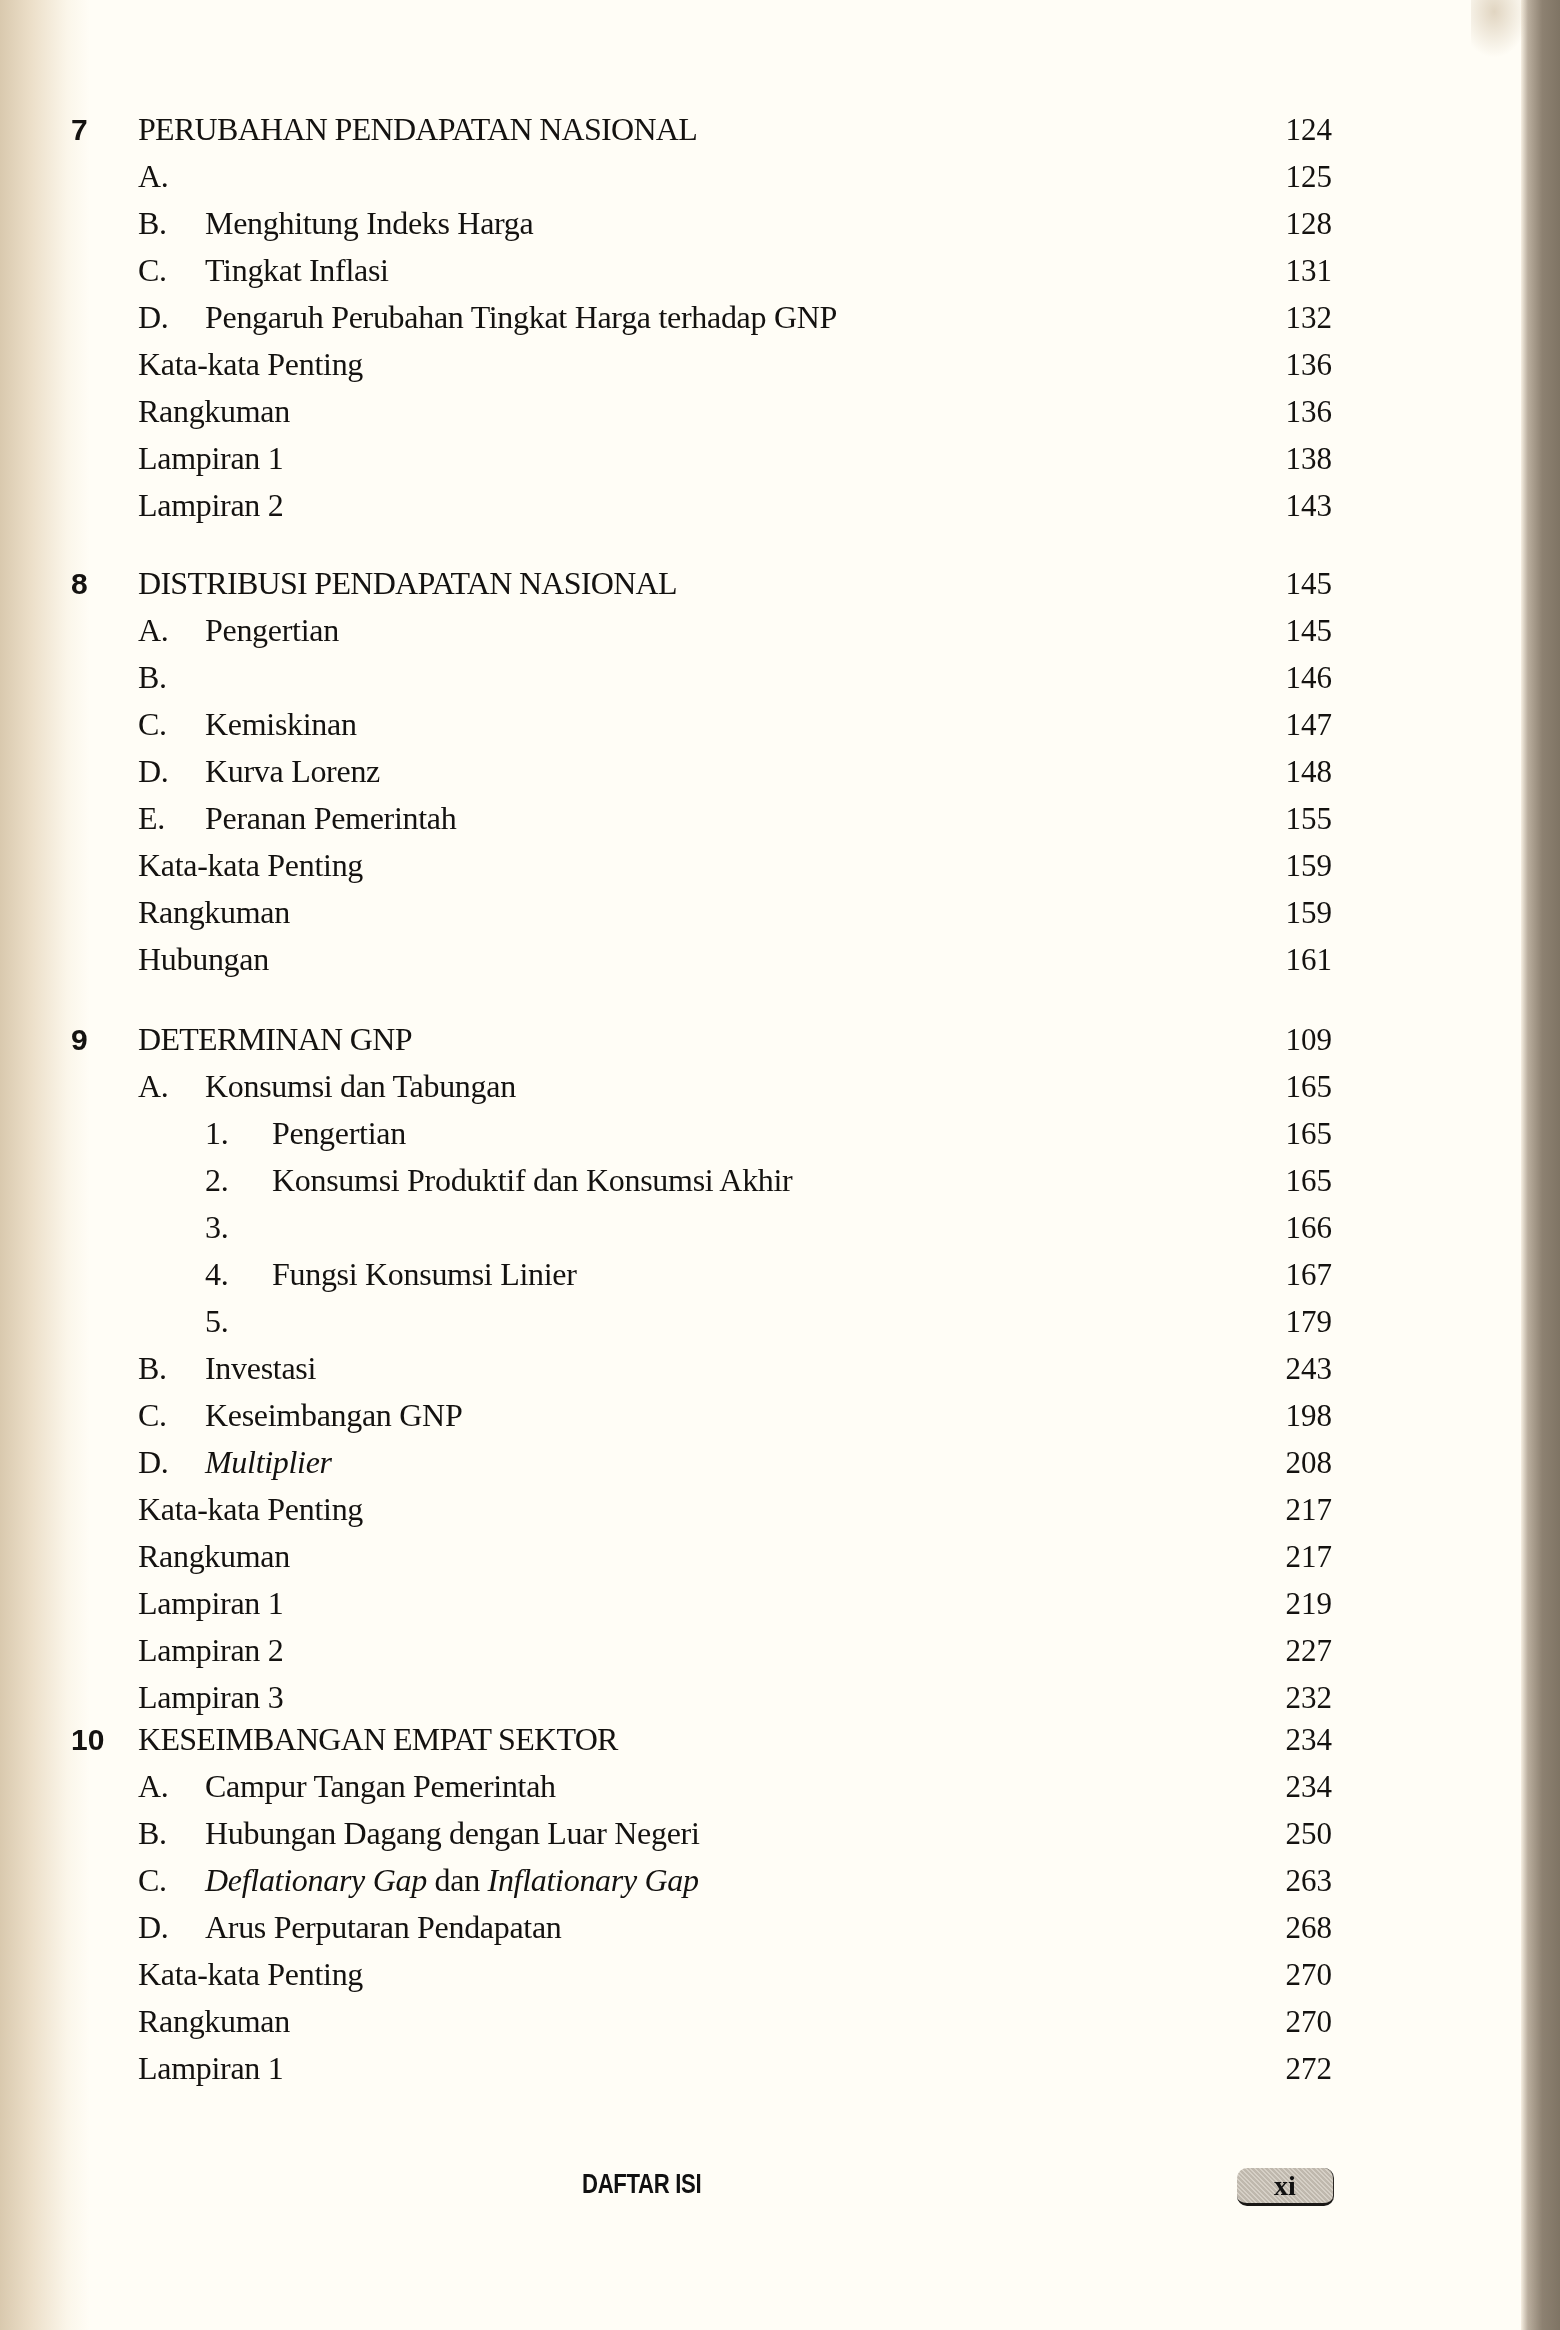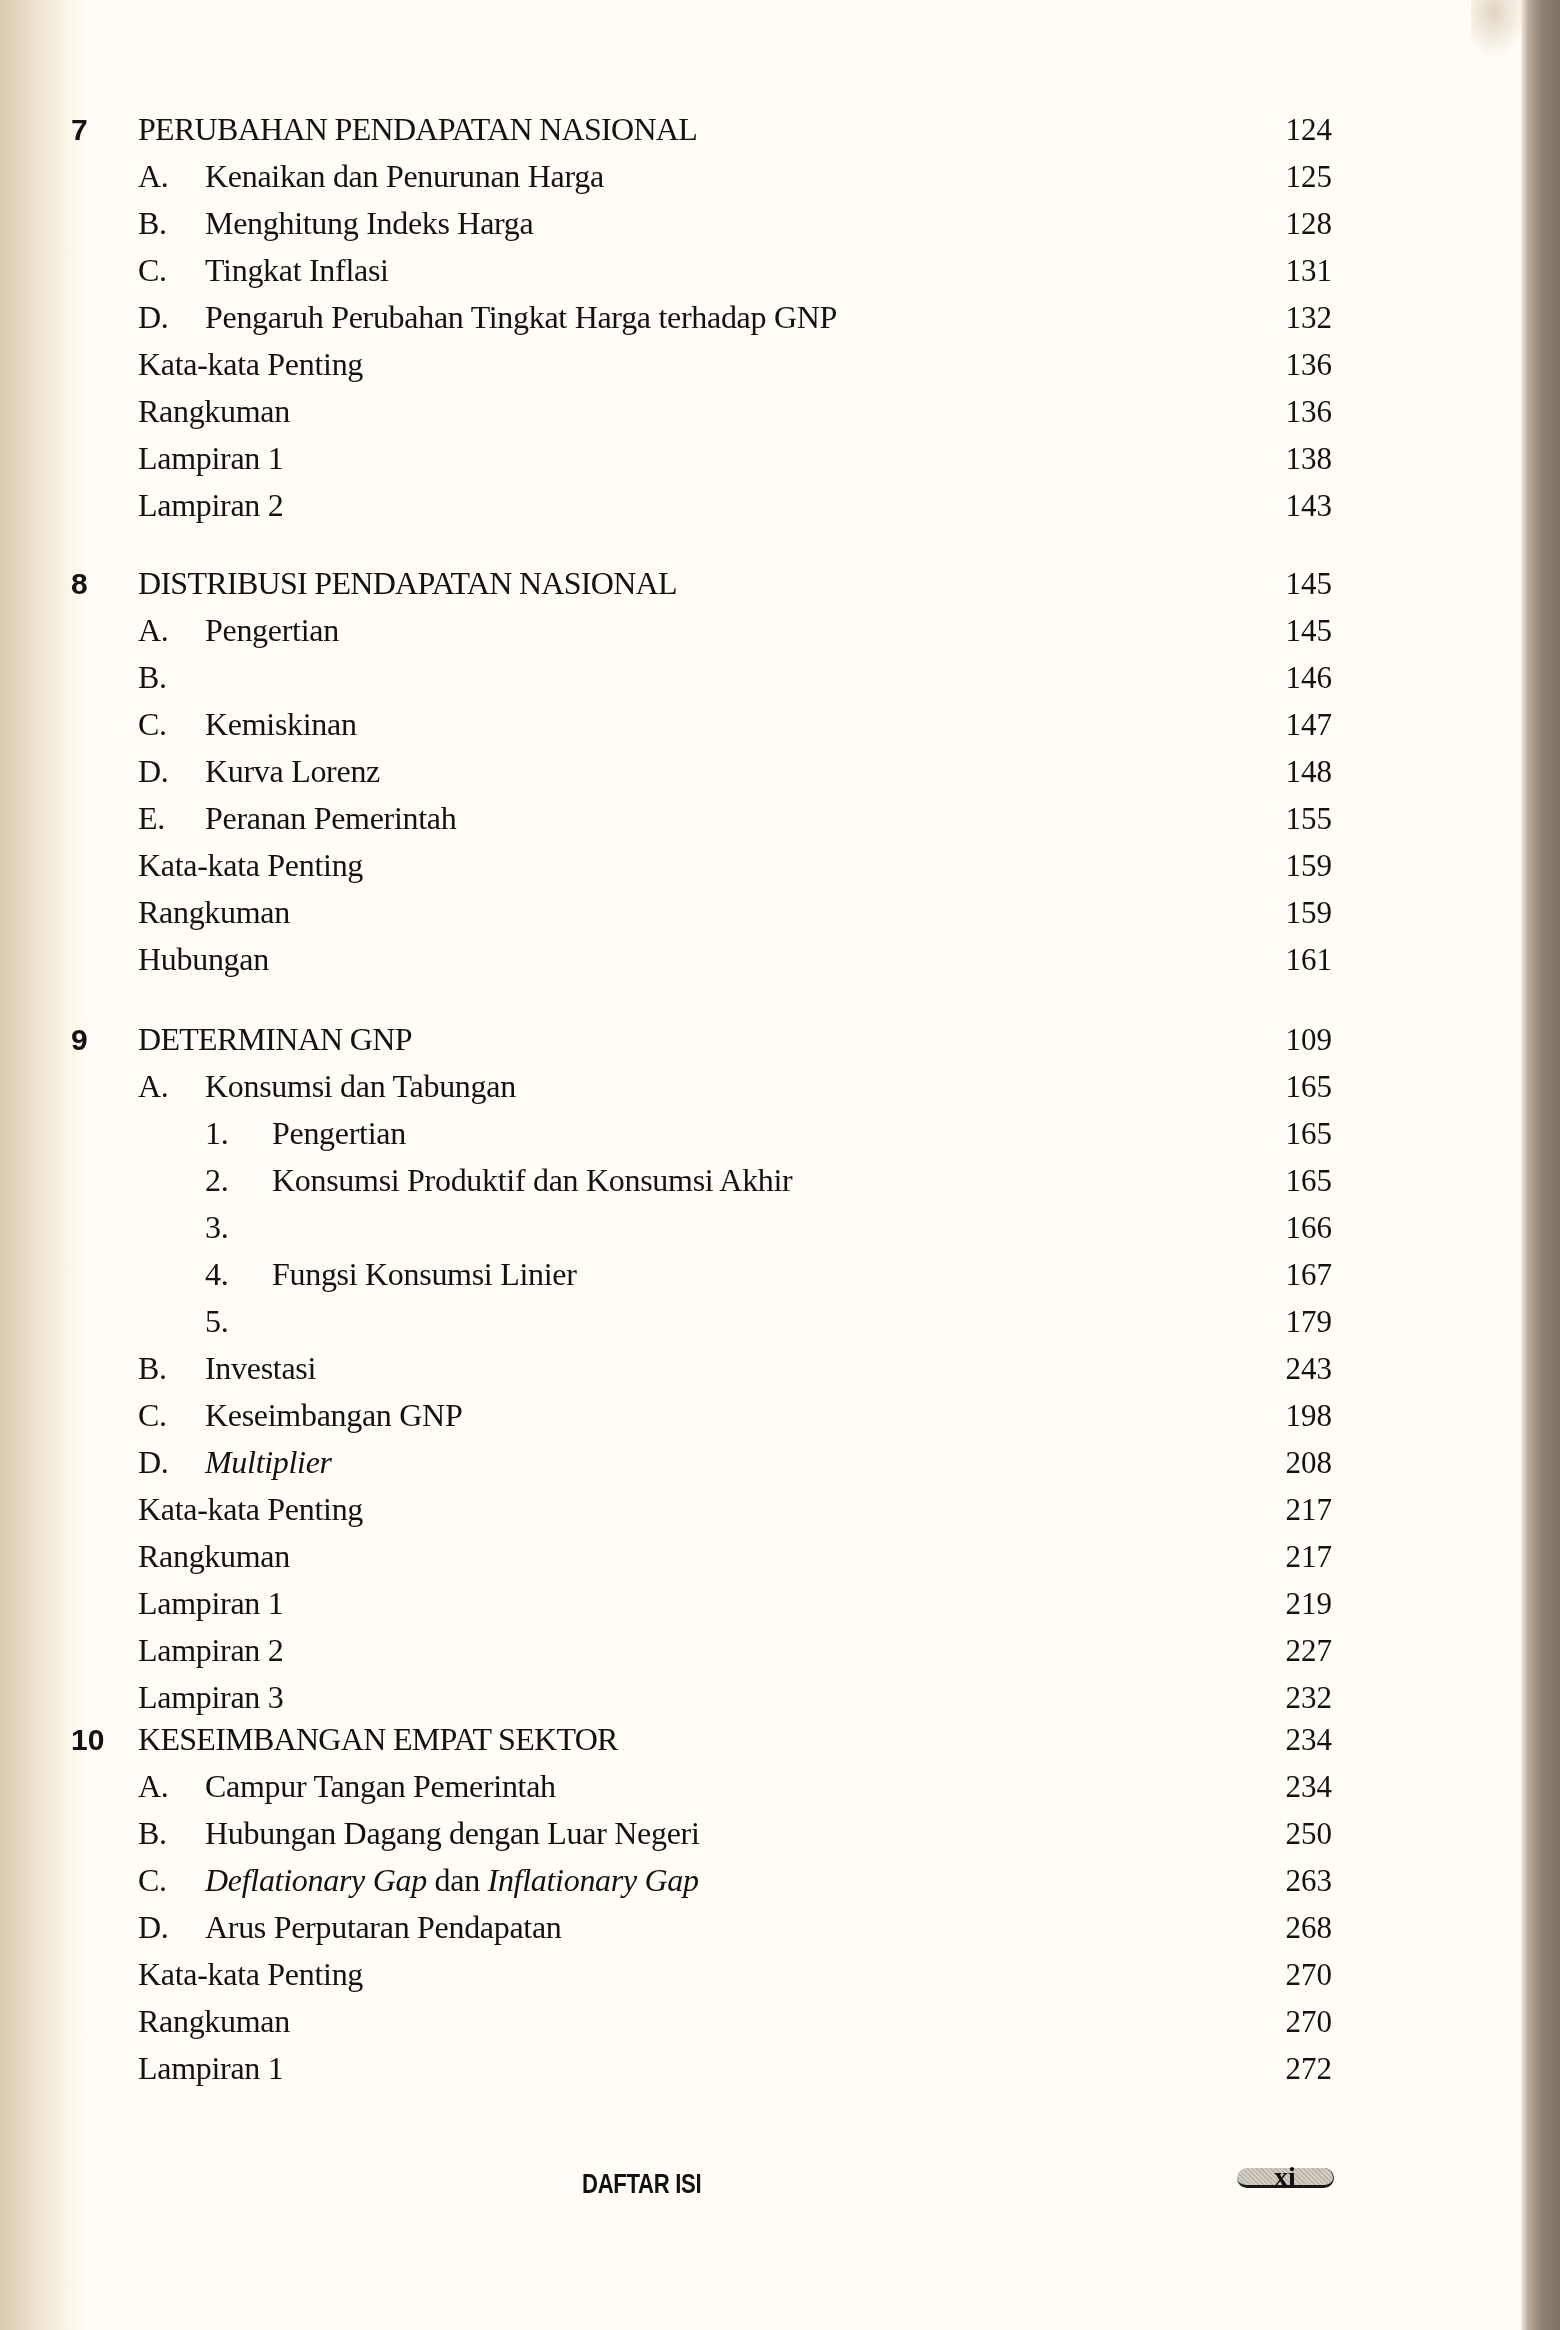--- a/index.html
+++ b/index.html
@@ -44,21 +44,21 @@
   }
   .row.heading .title { letter-spacing: -0.7px; }
   .it { font-style: italic; }
   .footer-label {
     position: absolute; left: 582px; top: 2169px;
     font-family: "Liberation Sans", "DejaVu Sans", sans-serif; font-weight: bold;
     font-size: 27px; letter-spacing: -0.4px; transform: scaleX(0.82); transform-origin: left center;
     color: #111;
   }
   .page-badge {
-    position: absolute; left: 1237px; top: 2168px; width: 97px; height: 20px;
+    position: absolute; left: 1237px; top: 2168px; width: 97px; height: 38px;
     border-radius: 10px;
     background: repeating-linear-gradient(45deg, #d6d0c6 0 1.6px, #bfb8ad 1.6px 3.3px);
     border-bottom: 3.3px solid #1a1816; border-right: 1.6px solid #2a2724;
     box-sizing: border-box;
     display: flex; align-items: center; justify-content: center;
   }
   .page-badge span {
     font-family: "Liberation Serif", "DejaVu Serif", serif; font-weight: bold;
     font-size: 28px; color: #111; line-height: 1;
   }
@@ -72,21 +72,20 @@
 
 <div class="toc" id="toc">
     <div class="chapter" style="top: 106px;">
       <div class="row heading">
         <span class="chap-num">7</span>
         <span class="title">PERUBAHAN PENDAPATAN NASIONAL</span>
         <span class="page">124</span>
       </div>
       <div class="row">
         <span class="letter">A.</span>
-        <span class="letter-text">Kenaikan dan Penurunan Harga</span>
         <span class="page">125</span>
       </div>
       <div class="row">
         <span class="letter">B.</span>
         <span class="letter-text">Menghitung Indeks Harga</span>
         <span class="page">128</span>
       </div>
       <div class="row">
         <span class="letter">C.</span>
         <span class="letter-text">Tingkat Inflasi</span>

